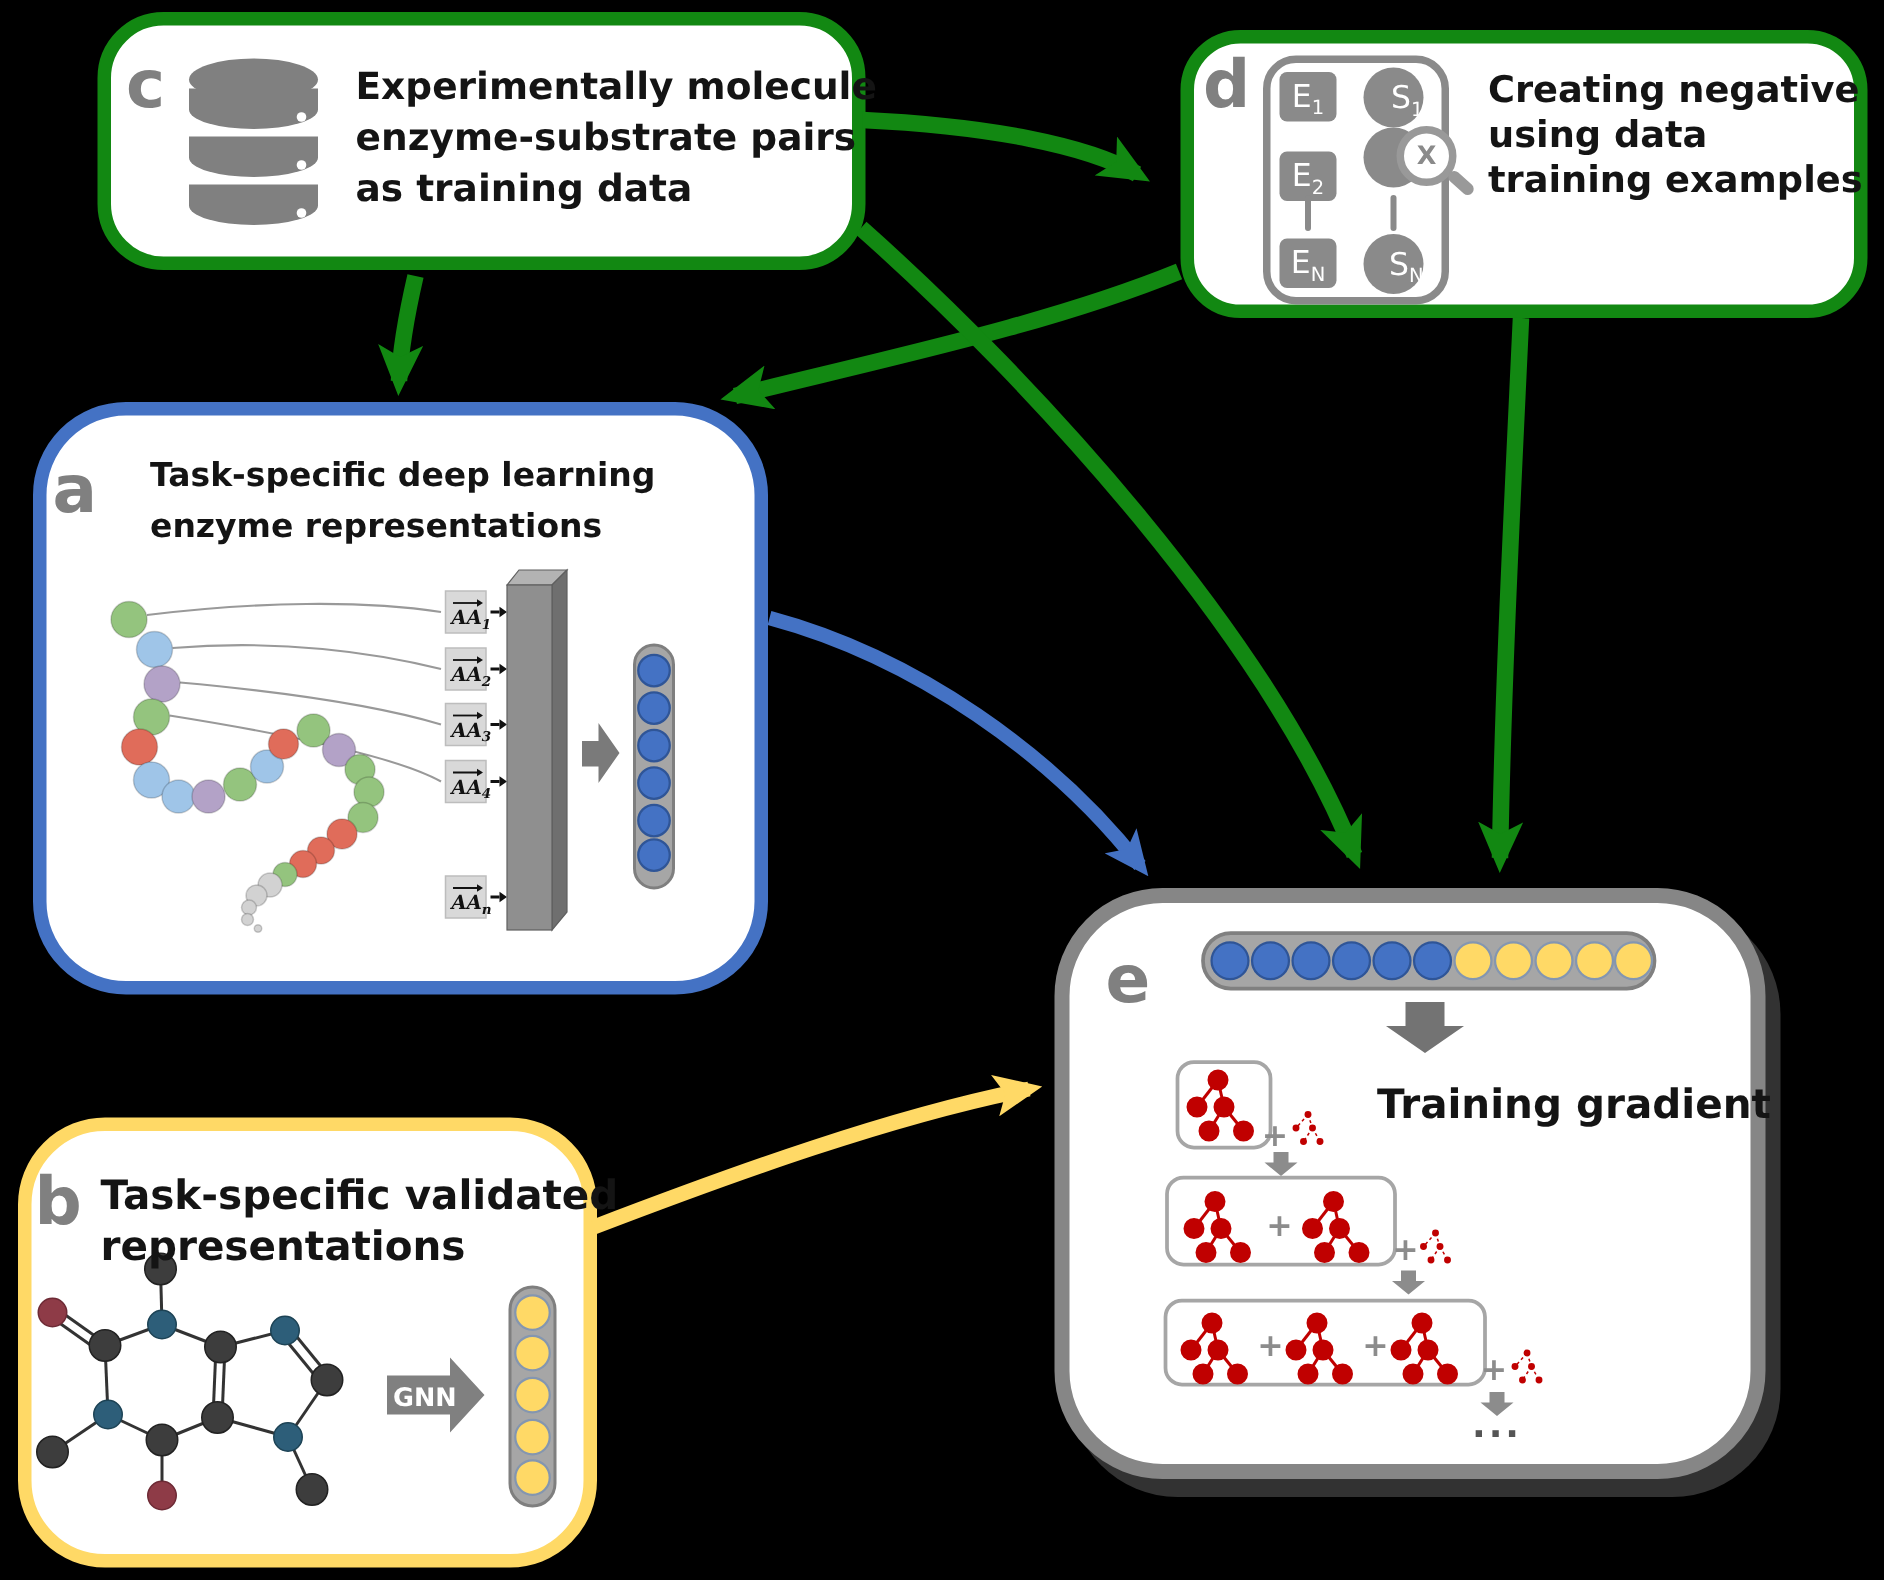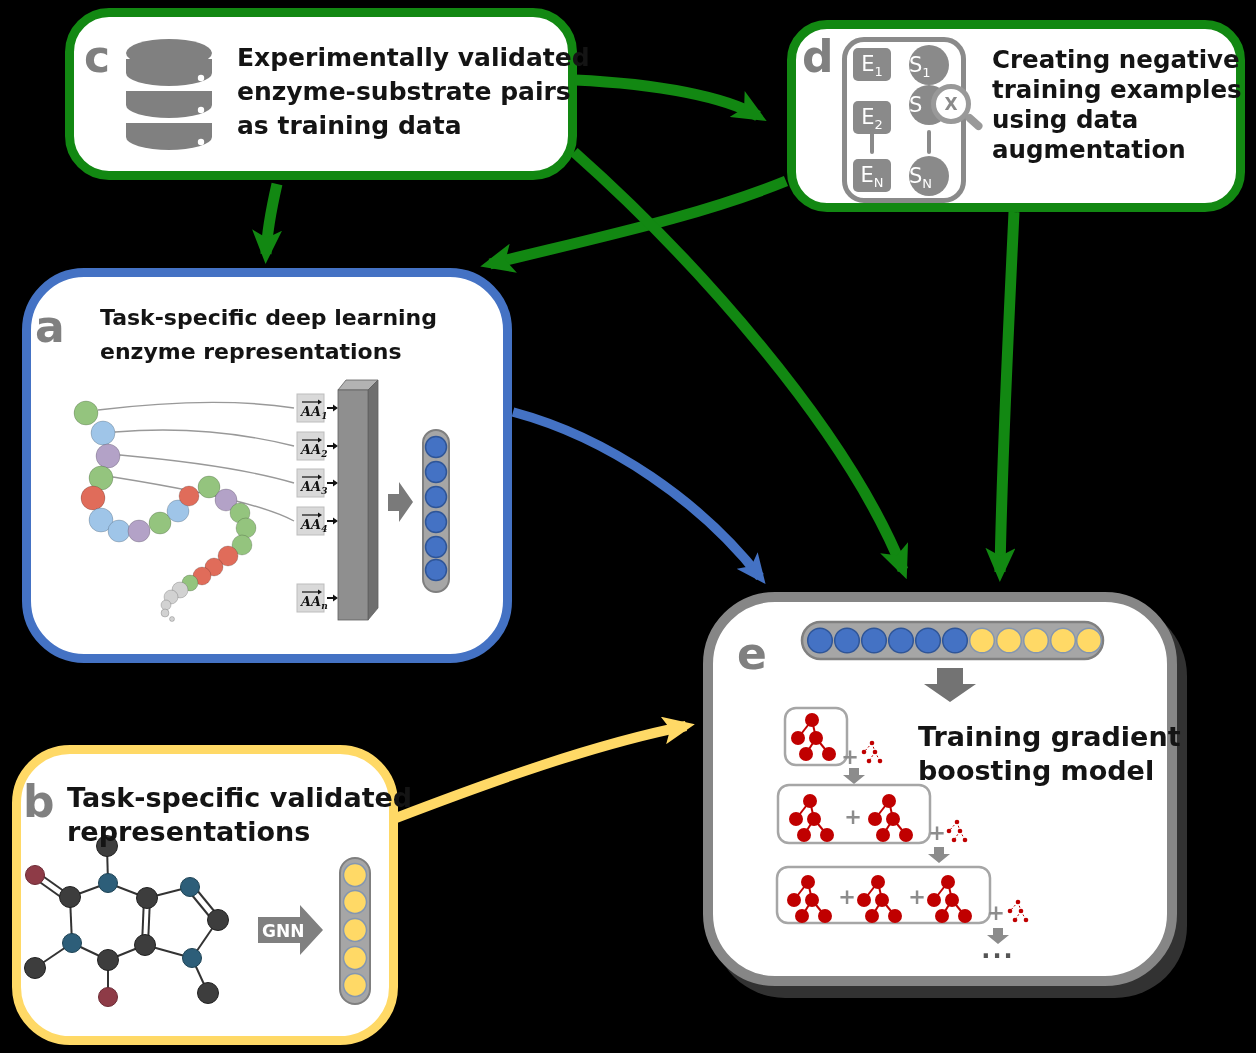--- a/index.html
+++ b/index.html
@@ -28,21 +28,21 @@
   #a-title{left:69px;top:24px;font-size:22px;line-height:34px;}
   #b-title{left:46px;top:27px;font-size:27px;line-height:34px;}
   #e-title{left:205px;top:118px;font-size:27px;line-height:34px;}
   .content-svg{position:absolute;z-index:2;}
   
   #d-panel{position:absolute;left:46px;top:8px;width:124px;height:166px;border:5px solid var(--gray-mid);
            border-radius:22px;box-sizing:border-box;}
   .enode{position:absolute;left:6px;width:38px;height:33px;background:var(--gray-mid);border-radius:5px;
          color:#fff;font-size:21px;text-align:center;line-height:33px;font-weight:500;}
   .snode{position:absolute;left:62px;width:40px;height:40px;background:var(--gray-mid);border-radius:50%;
-         color:#fff;font-size:21px;text-align:left;line-height:40px;font-weight:500;}
+         color:#fff;font-size:21px;text-align:right;line-height:40px;font-weight:500;}
   .enode sub,.snode sub{font-size:13px;}
   .vline{position:absolute;width:4px;height:24px;background:var(--gray-mid);border-radius:2px;}
   #magnifier{position:absolute;left:84px;top:42px;width:30px;height:30px;background:#fff;
              border:5px solid #999;border-radius:50%;color:#8a8a8a;font-weight:bold;font-size:17px;
              text-align:center;line-height:30px;z-index:4;}
   #mag-handle{position:absolute;left:117px;top:76px;width:20px;height:8px;background:#999;
               border-radius:4px;transform:rotate(42deg);z-index:4;}
   #arrows{position:absolute;left:0;top:0;z-index:6;pointer-events:none;}
   .plus{font-weight:bold;fill:#8c8c8c;font-size:21px;}
   .dots{font-weight:bold;fill:#555;font-size:24px;letter-spacing:2px;}
@@ -57,21 +57,21 @@
   <svg class="content-svg" style="left:49px;top:20px;" width="92" height="114" viewBox="0 0 92 114">
     <ellipse cx="46" cy="16" rx="43" ry="14" fill="#808080"></ellipse>
     <path d="M3,22 L3,36 A43,13 0 0 0 89,36 L89,22 Z" fill="#808080"></path>
     <circle cx="78" cy="41" r="3.2" fill="#fff"></circle>
     <path d="M3,54 L3,68 A43,13 0 0 0 89,68 L89,54 Z" fill="#808080"></path>
     <circle cx="78" cy="73" r="3.2" fill="#fff"></circle>
     <path d="M3,86 L3,100 A43,13 0 0 0 89,100 L89,86 Z" fill="#808080"></path>
     <circle cx="78" cy="105" r="3.2" fill="#fff"></circle>
   </svg>
   <div class="title" id="c-title">
-    <div>Experimentally validated</div>
+    <div>Experimentally molecule</div>
     <div>enzyme-substrate pairs</div>
     <div>as training data</div>
   </div>
 </div>
 
 <div class="panel" id="box-d">
   <div class="letter" style="left:6px;top:6px;">d</div>
   <div id="d-panel">
     <div class="enode" style="top:6px;"><span>E</span><sub>1</sub></div>
     <div class="enode" style="top:46px;margin-top:13px;"><span>E</span><sub>2</sub></div>
@@ -79,23 +79,22 @@
     <div class="snode" style="top:3px;"><span>S</span><sub>1</sub></div>
     <div class="snode" style="top:43px;"><span>S</span></div>
     <div class="snode" style="top:114px;"><span>S</span><sub>N</sub></div>
     <div class="vline" style="left:23px;top:88px;"></div>
     <div class="vline" style="left:80px;top:88px;"></div>
     <div id="magnifier"><span>X</span></div>
     <div id="mag-handle"></div>
   </div>
   <div class="title" id="d-title">
     <div>Creating negative</div>
+    <div>using data</div>
     <div>training examples</div>
-    <div>using data</div>
-    <div>augmentation</div>
   </div>
 </div>
 
 <div class="panel" id="box-a">
   <div class="letter" style="left:4px;top:28px;">a</div>
   <div class="title" id="a-title">
     <div>Task-specific deep learning</div>
     <div>enzyme representations</div>
   </div>
   <svg class="content-svg" style="left:-9px;top:-9px;" width="490" height="395" viewBox="0 0 490 395">
@@ -261,21 +260,20 @@
           <circle cx="343" cy="240" r="11.5"></circle>
       </g>
     </g>
   </svg>
 </div>
 
 <div class="panel" id="box-e">
   <div class="letter" style="left:24px;top:30px;">e</div>
   <div class="title" id="e-title">
     <div>Training gradient</div>
-    <div>boosting model</div>
   </div>
   <svg class="content-svg" style="left:-10px;top:-10px;" width="474" height="394" viewBox="0 0 474 394">
 
     <g>
       <rect x="99" y="30" width="301" height="37" rx="18.5" fill="#A6A6A6" stroke="#808080" stroke-width="2.5"></rect>
       <g stroke-width="1.5">
         <circle cx="117" cy="48.5" r="12.3" fill="#4472C4" stroke="#2F5597"></circle>
         <circle cx="144" cy="48.5" r="12.3" fill="#4472C4" stroke="#2F5597"></circle>
         <circle cx="171" cy="48.5" r="12.3" fill="#4472C4" stroke="#2F5597"></circle>
         <circle cx="198" cy="48.5" r="12.3" fill="#4472C4" stroke="#2F5597"></circle>

